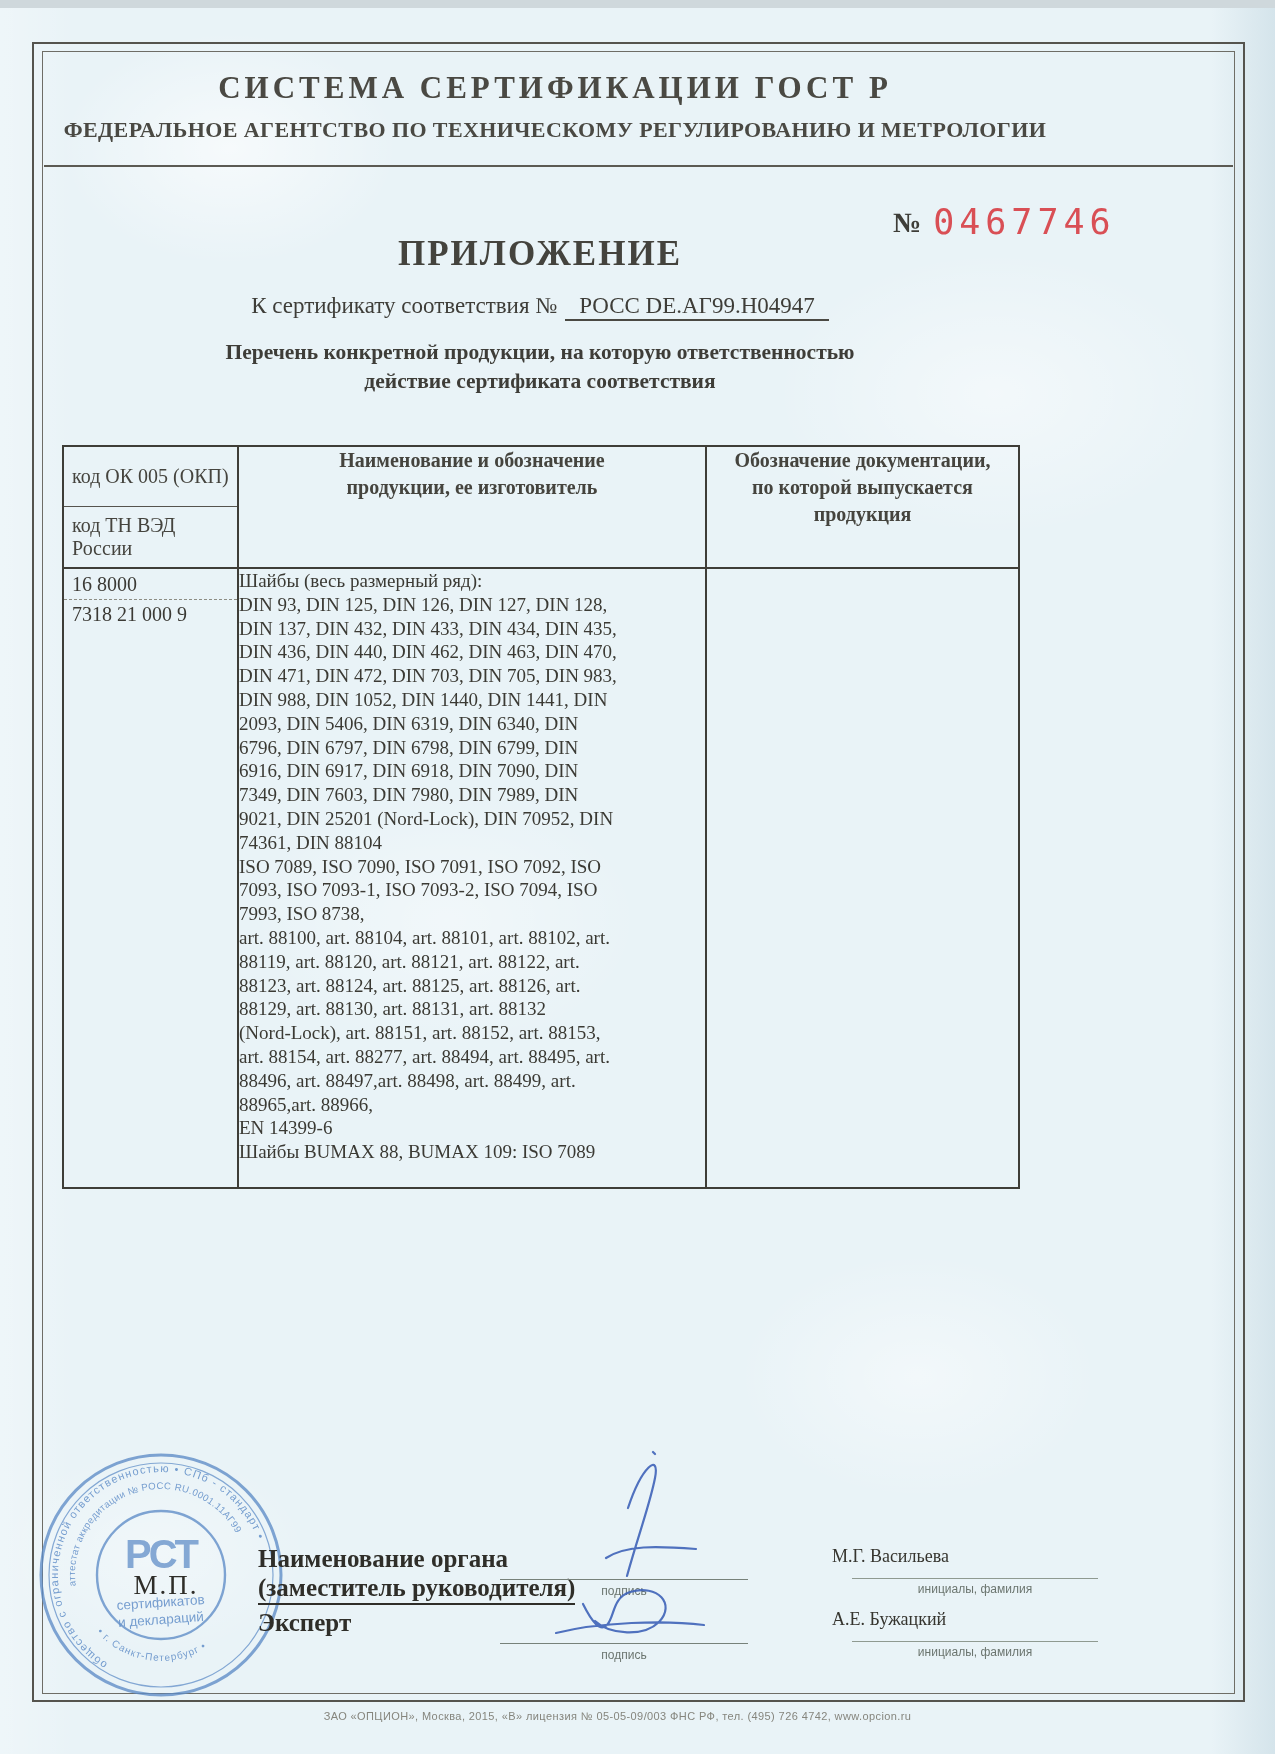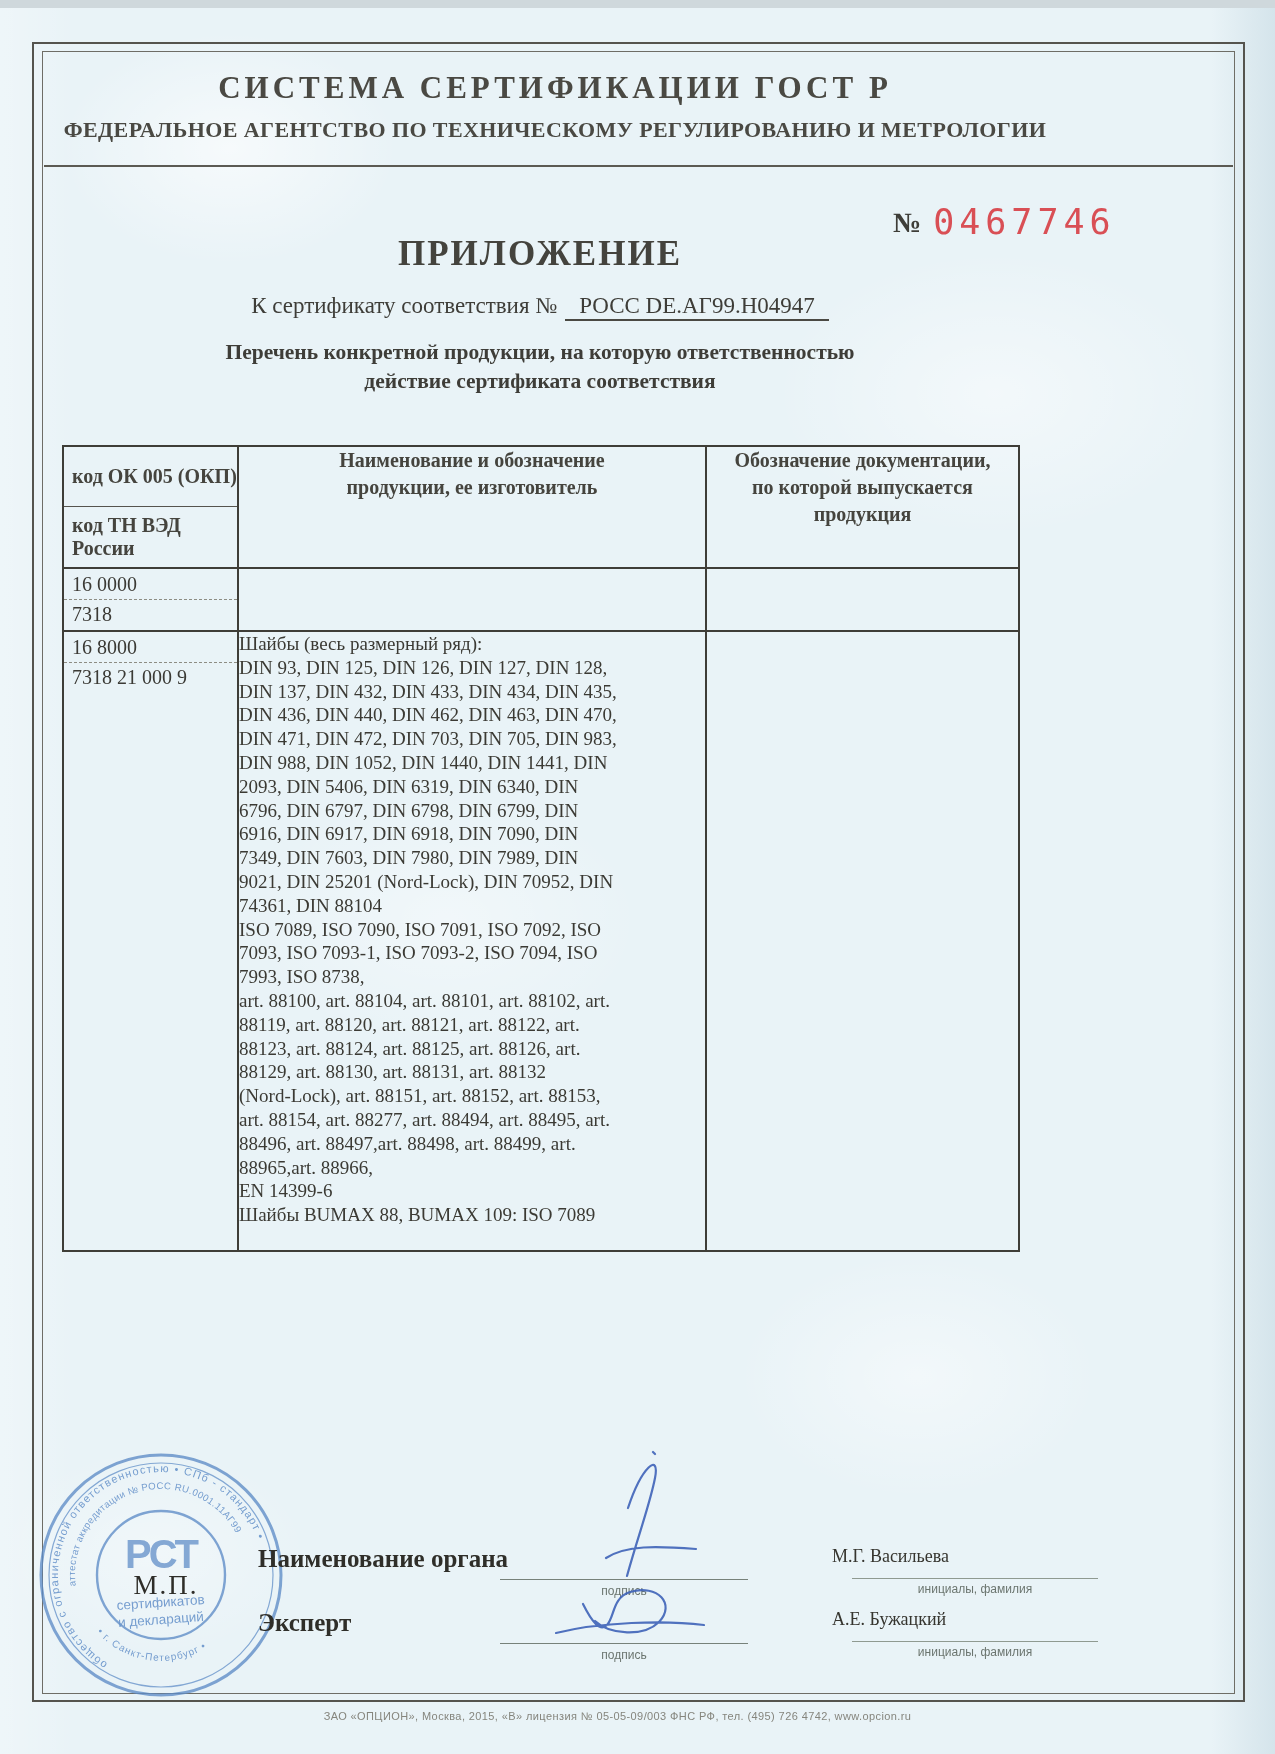--- a/index.html
+++ b/index.html
@@ -33,21 +33,21 @@
   .cert-ref{position:absolute;width:100%;top:285px;text-align:center;font-size:23px;color:#3e3d38;}
   .cert-ref .lbl{font-weight:normal;}
   .cert-ref .val{border-bottom:2px solid #4a4943;padding:0 14px 1px 14px;margin-left:8px;}
   .purpose{position:absolute;width:100%;top:330px;text-align:center;font-size:21.5px;font-weight:bold;line-height:29px;white-space:pre-line;color:#3e3d38;}
 
   table.main{position:absolute;left:62px;top:437px;border-collapse:collapse;table-layout:fixed;width:956px;background:transparent;}
   table.main col.c1{width:175px;} table.main col.c2{width:468px;} table.main col.c3{width:313px;}
   table.main td{border:2px solid #3e3d37;vertical-align:top;padding:0;}
   td.hdr{vertical-align:middle;text-align:center;font-size:20px;font-weight:bold;color:#45443e;white-space:pre-line;line-height:27px;}
   .hdr1{padding:0;height:120px;}
-  .hdr1 .half{height:60px;display:flex;align-items:center;padding-left:8px;font-size:20px;font-weight:bold;color:#45443e;box-sizing:border-box;}
+  .hdr1 .half{height:60px;display:flex;align-items:center;padding-left:8px;font-size:20px;font-weight:normal;color:#45443e;box-sizing:border-box;}
   .hdr1 .half.top{border-bottom:1.5px solid #55544e;}
   .code-cell .code1{font-size:20px;padding:4px 6px 3px 8px;border-bottom:1.5px dashed #8d8d84;}
   .code-cell .code2{font-size:20px;padding:3px 6px 4px 8px;}
   tr.r1 td{height:60px;}
   tr.r2 td{height:618px;}
   .product{font-size:19px;line-height:23.8px;padding:3px 6px 0 9px;white-space:pre-line;color:#3b3a34;}
 
   .stamp{position:absolute;left:36px;top:1442px;width:250px;height:250px;opacity:.92;}
   .mp-mark{position:absolute;left:118px;top:1562px;width:96px;text-align:center;font-size:27px;color:#2e2d28;letter-spacing:2px;}
 
@@ -106,28 +106,20 @@
     <tbody>
         <tr>
       <td class="hdr1">
         <div class="half top">код ОК 005 (ОКП)</div>
         <div class="half">код ТН ВЭД России</div>
       </td>
       <td class="hdr">Наименование и обозначение
 продукции, ее изготовитель</td>
       <td class="hdr">Обозначение документации,
 по которой выпускается продукция</td>
-    </tr>
-    <tr class="r1">
-      <td class="code-cell">
-        <div class="code1">16 0000</div>
-        <div class="code2">7318</div>
-      </td>
-      <td></td>
-      <td></td>
     </tr>
     <tr class="r2">
       <td class="code-cell">
         <div class="code1">16 8000</div>
         <div class="code2">7318 21 000 9</div>
       </td>
       <td class="product">Шайбы (весь размерный ряд):
 DIN 93, DIN 125, DIN 126, DIN 127, DIN 128,
 DIN 137, DIN 432, DIN 433, DIN 434, DIN 435,
 DIN 436, DIN 440, DIN 462, DIN 463, DIN 470,
@@ -176,20 +168,21 @@
       <textPath href="#rimInnerBottom" startOffset="10">• г. Санкт-Петербург •</textPath>
     </text>
     <text x="125" y="118" text-anchor="middle" font-size="40" font-weight="bold" font-family="Liberation Serif, serif" letter-spacing="-2" opacity=".8">РСТ</text>
     <text x="125" y="157" text-anchor="middle" font-size="13.5" opacity=".9" transform="rotate(-4 125 157)">сертификатов</text>
     <text x="125" y="174" text-anchor="middle" font-size="13.5" opacity=".9" transform="rotate(-4 125 170)">и деклараций</text>
   </svg>
   <div class="mp-mark">М.П.</div>
 
   <div class="sig-block">
     <div class="role1a">Наименование органа</div>
+    <div class="role1b">(заместитель руководителя)</div>
     <div class="role2">Эксперт</div>
 
     <div class="sigline1"></div>
     <div class="sigcap c1">подпись</div>
     <div class="sigline2"></div>
     <div class="sigcap c2">подпись</div>
 
     <div class="name n1">М.Г. Васильева</div>
     <div class="nameline l1"></div>
     <div class="namecap c1">инициалы, фамилия</div>

